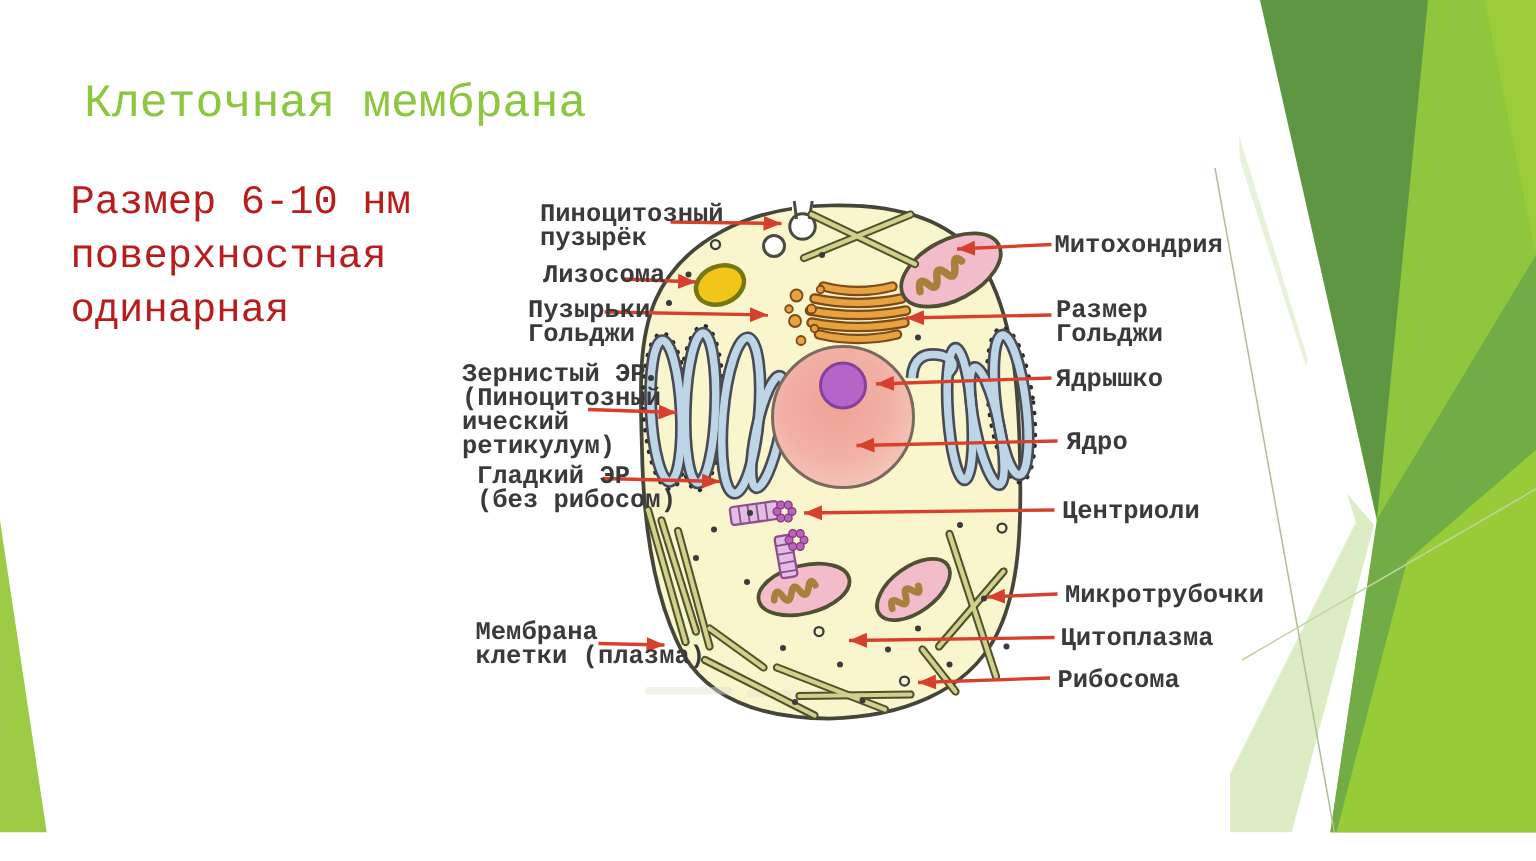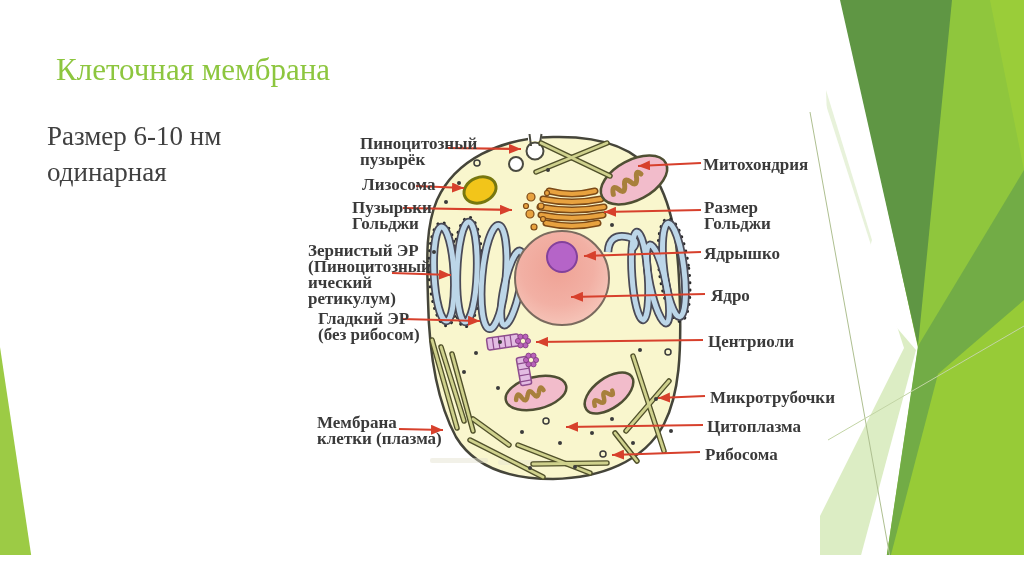--- a/index.html
+++ b/index.html
@@ -1,21 +1,21 @@
 <!DOCTYPE html>
 <html><head>
 <meta charset="utf-8">
 <style>
   html,body{margin:0;padding:0;background:#fff;}
   .slide{position:relative;width:1024px;height:555px;background:#ffffff;overflow:hidden;
-         font-family:Liberation Serif, serif;}
+         font-family:Liberation Mono, monospace;}
   .decor-svg,.art-svg{position:absolute;left:0;top:0;width:1024px;height:574px;}
   .title{position:absolute;left:56px;top:52px;font-size:31px;font-weight:400;color:#8DC63F;
          white-space:nowrap;}
-  .bodytext{position:absolute;left:47px;top:118px;font-size:27px;line-height:36px;color:#404040;}
+  .bodytext{position:absolute;left:47px;top:118px;font-size:27px;line-height:36px;color:#b91c1c;}
   .bodytext div{white-space:nowrap;}
   .dlabel{position:absolute;font-weight:bold;font-size:17px;line-height:16px;color:#3a3a3a;
           white-space:nowrap;}
 </style>
 </head>
 <body>
 
 <div class="slide">
 
   <svg class="decor-svg" viewBox="0 0 1024 574" aria-hidden="true">
@@ -253,20 +253,21 @@
       <line x1="705" y1="396" x2="658" y2="398" marker-end="url(#ah)"></line>
       <line x1="703" y1="425" x2="566" y2="427" marker-end="url(#ah)"></line>
       <line x1="700" y1="452" x2="612" y2="455" marker-end="url(#ah)"></line>
     </g>
   </svg>
 
   <div class="title">Клеточная мембрана</div>
 
   <div class="bodytext">
     <div>Размер 6-10 нм</div>
+    <div>поверхностная</div>
     <div>одинарная</div>
   </div>
 
   <div class="dlabel" style="left:360px;top:136px">
     <div>Пиноцитозный</div>
     <div>пузырёк</div>
   </div>
   <div class="dlabel" style="left:362px;top:177px">
     <div>Лизосома</div>
   </div>

